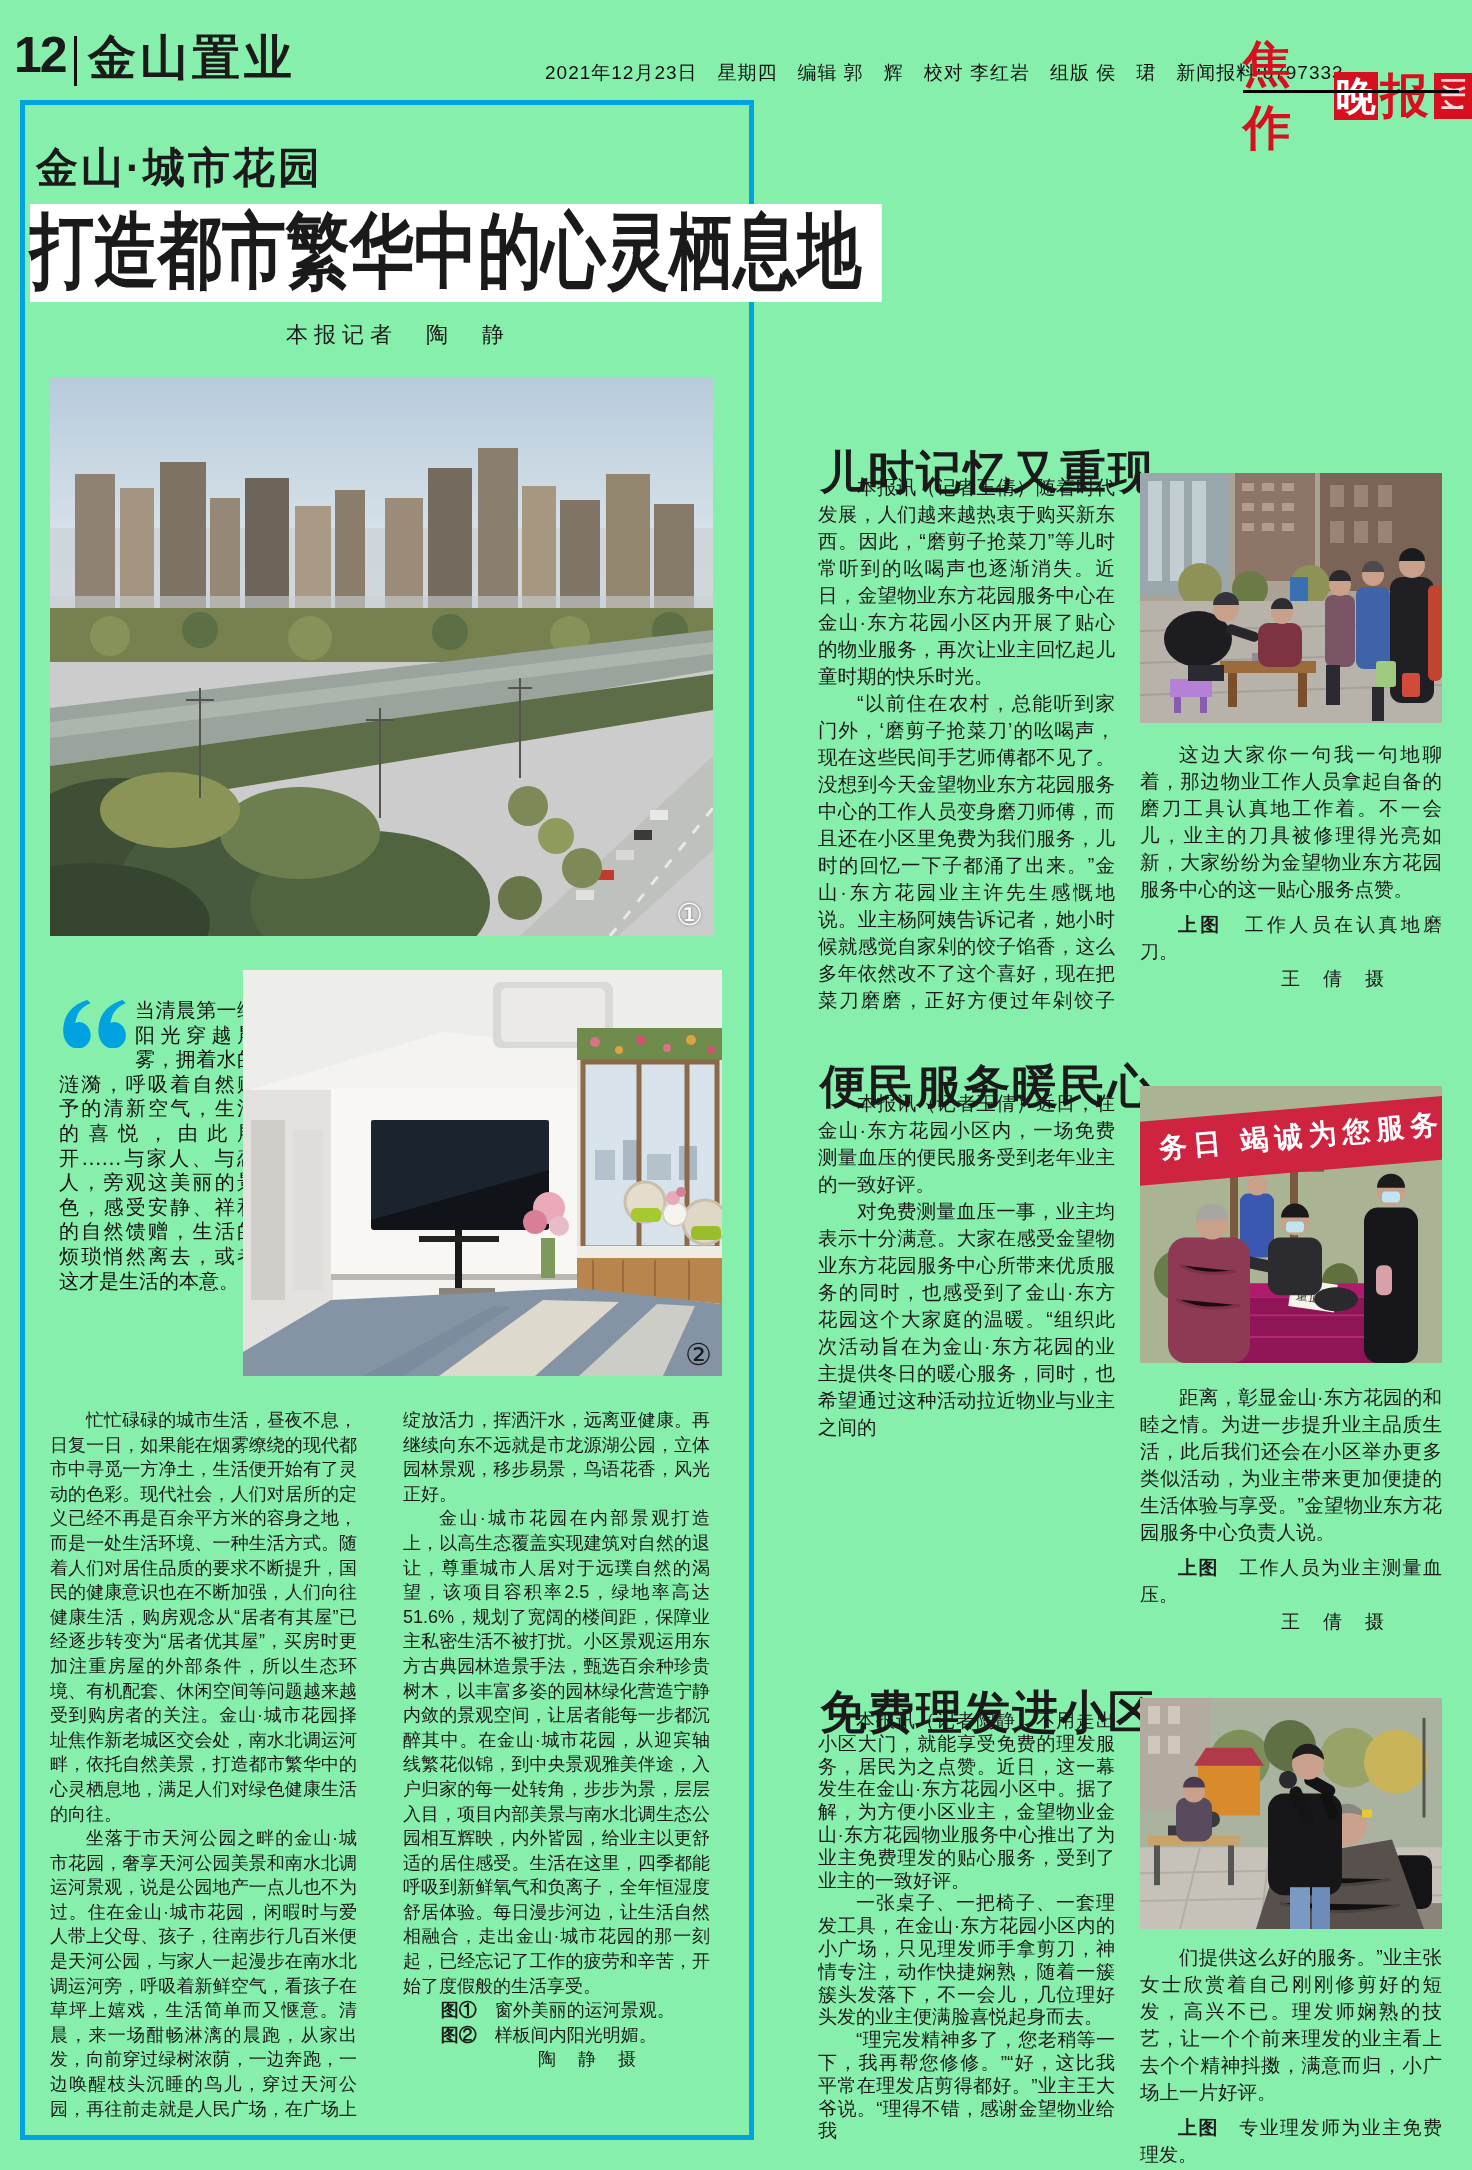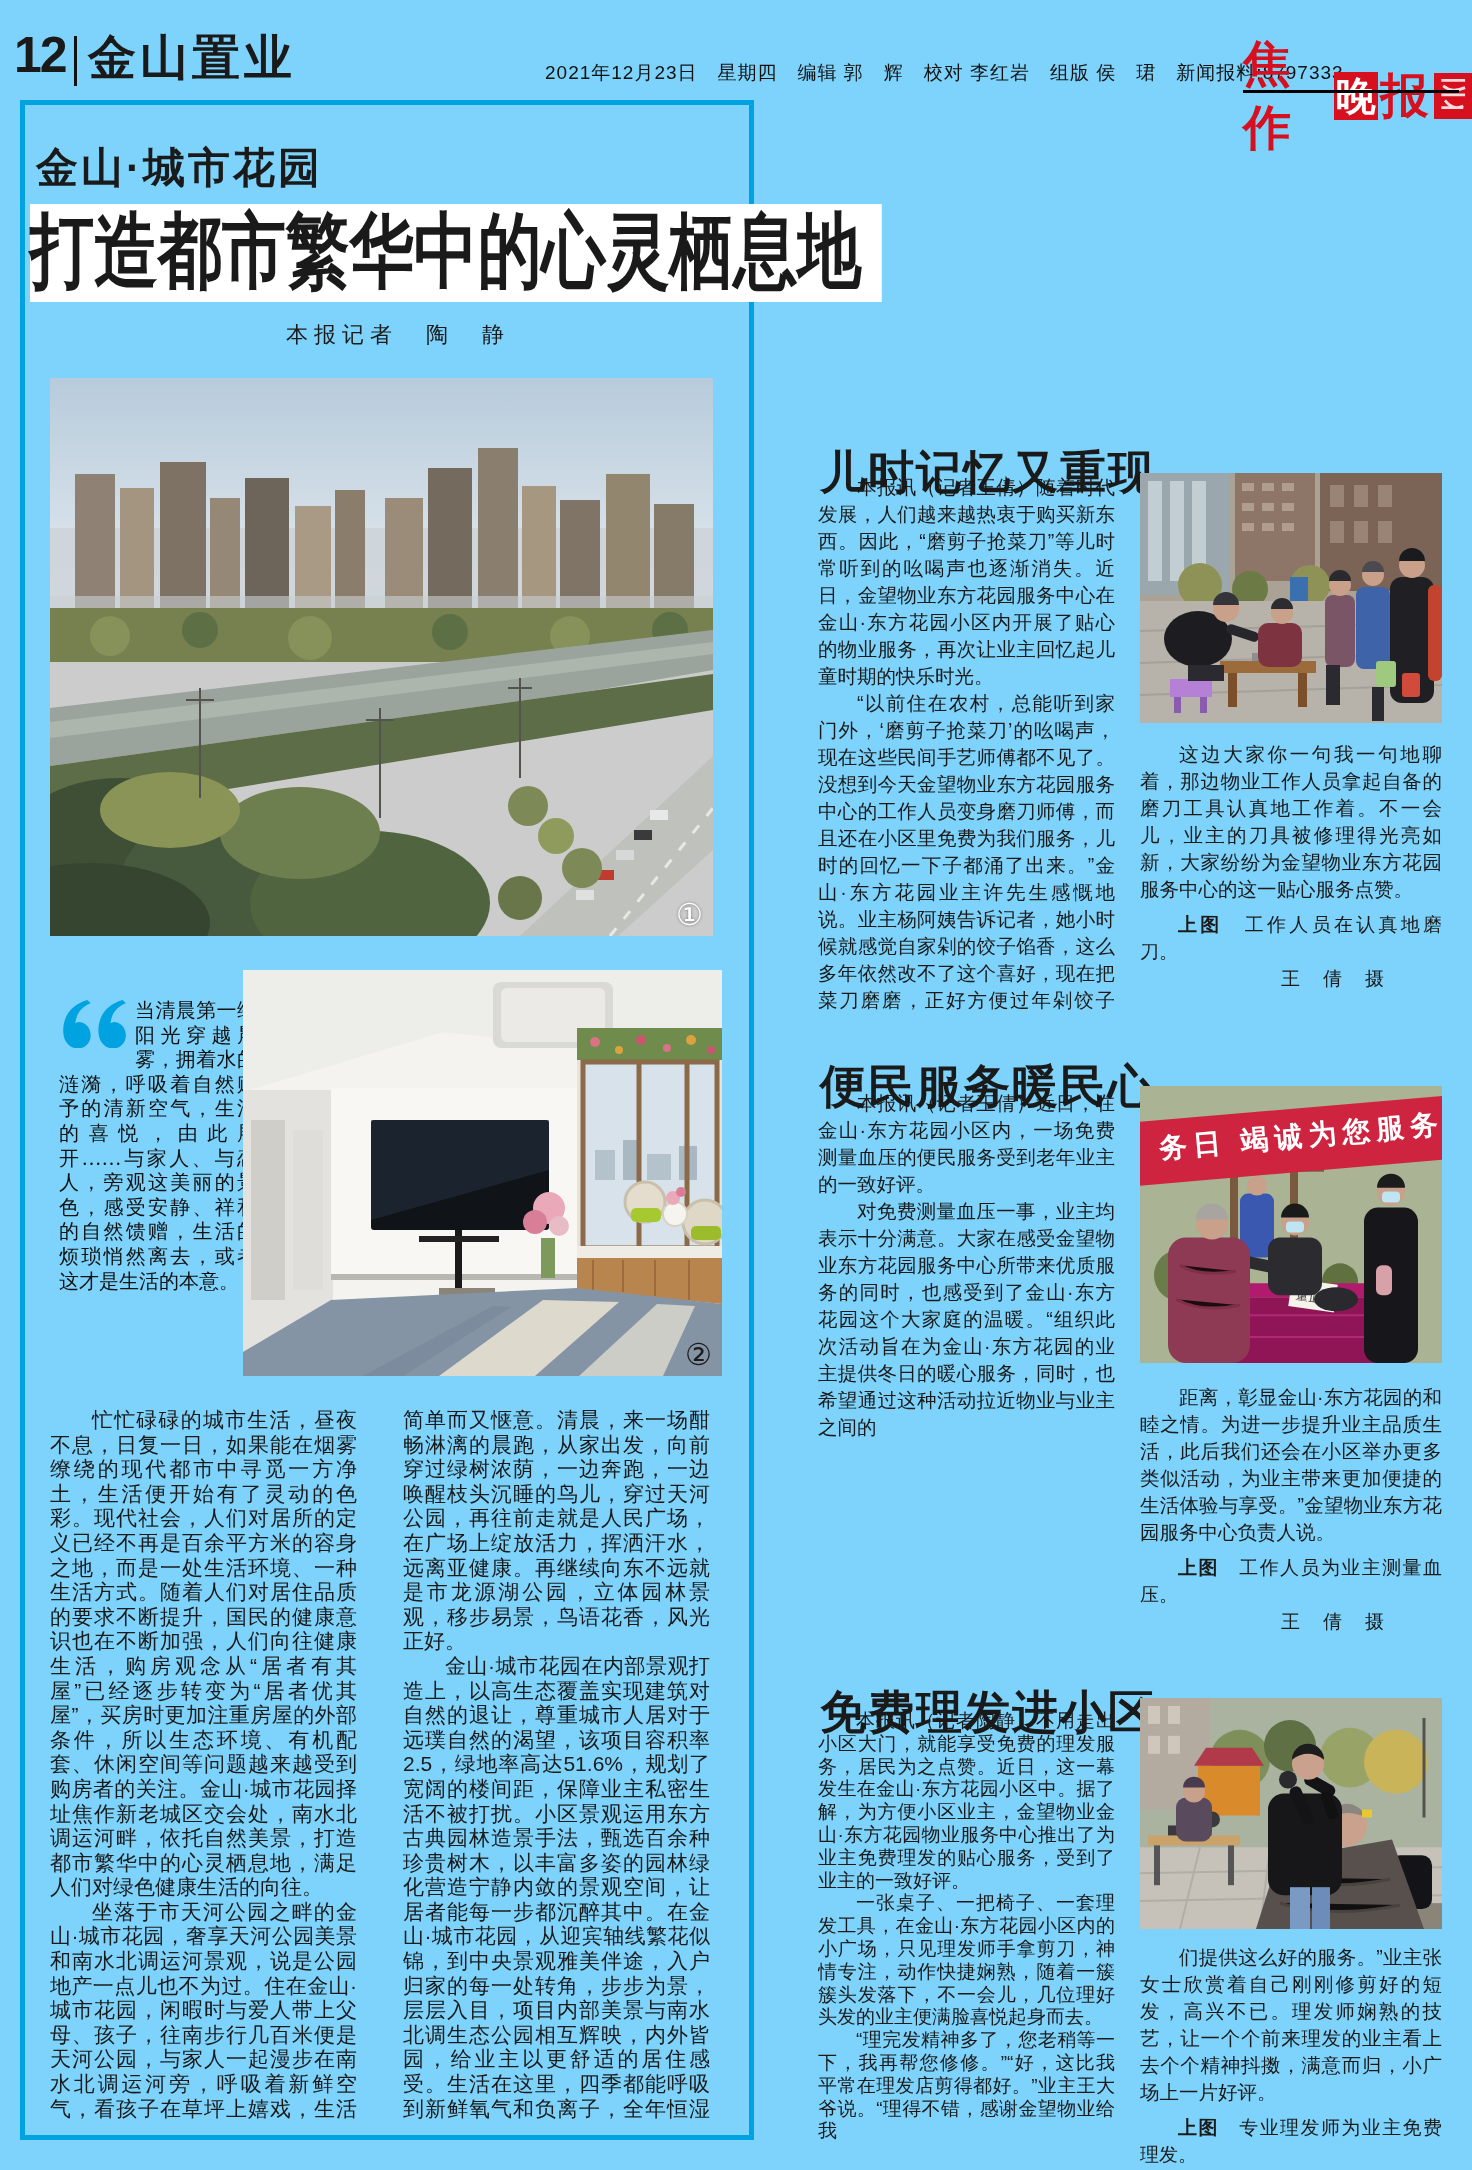--- a/index.html
+++ b/index.html
@@ -1,16 +1,16 @@
 <!DOCTYPE html>
 <html><head>
 <meta charset="utf-8">
 <style>
   html,body{margin:0;padding:0;background:#e9e9e9;}
-  .page{position:relative;width:1472px;height:2170px;background:#7dd3fc;margin:0 auto;
+  .page{position:relative;width:1472px;height:2170px;background:#86efac;margin:0 auto;
         font-family:"Liberation Sans","DejaVu Sans",sans-serif;color:#1a1a1a;overflow:hidden;}
   .abs{position:absolute;}
   .serif{font-family:"Liberation Serif","DejaVu Serif",serif;}
 
   
   .page-num{left:14px;top:26px;font-size:50px;font-weight:bold;letter-spacing:-2px;}
   .hdr-divider{left:74px;top:36px;width:3px;height:50px;background:#111;}
   .section-title{left:88px;top:26px;font-size:48px;font-weight:bold;letter-spacing:4px;}
   .dateline{left:545px;top:60px;font-size:19px;letter-spacing:1px;color:#111;}
   .masthead{left:1243px;top:32px;display:flex;align-items:center;gap:3px;}
@@ -34,21 +34,21 @@
   .photo-interior{left:243px;top:970px;width:479px;height:406px;}
   .badge{position:absolute;right:10px;bottom:6px;font-size:30px;color:#fff;line-height:1;
          text-shadow:0 0 3px rgba(0,0,0,.45);}
   .badge.dark{color:#1c1c1c;text-shadow:none;}
 
   .quote-block{left:42px;top:998px;width:198px;height:392px;font-size:20px;line-height:24.6px;
                text-align:justify;color:#111;margin-left:17px;}
   .quote-mark{float:left;width:66px;height:48px;margin:2px 8px 0 2px;}
 
   .left-body{left:50px;top:1408px;width:660px;height:726px;column-count:2;column-gap:46px;
-             column-fill:auto;font-size:21px;line-height:24.6px;text-align:justify;overflow:hidden;}
+             column-fill:auto;font-size:18px;line-height:24.6px;text-align:justify;overflow:hidden;}
   .left-body p{margin:0;text-indent:2em;}
   .figcap{font-family:"Liberation Serif","DejaVu Serif",serif;text-indent:2.1em !important;}
   .fig-label{font-family:"Liberation Sans",sans-serif;font-weight:bold;}
   .photog{font-family:"Liberation Serif","DejaVu Serif",serif;text-align:right;
           padding-right:72px;text-indent:0 !important;letter-spacing:2px;}
 
   
   .art-headline{font-size:46px;font-weight:bold;letter-spacing:2px;white-space:nowrap;margin-top:40px;}
   .art-col{font-size:19.5px;line-height:27px;text-align:justify;overflow:hidden;}
   .art-col p{margin:0;text-indent:2em;}

